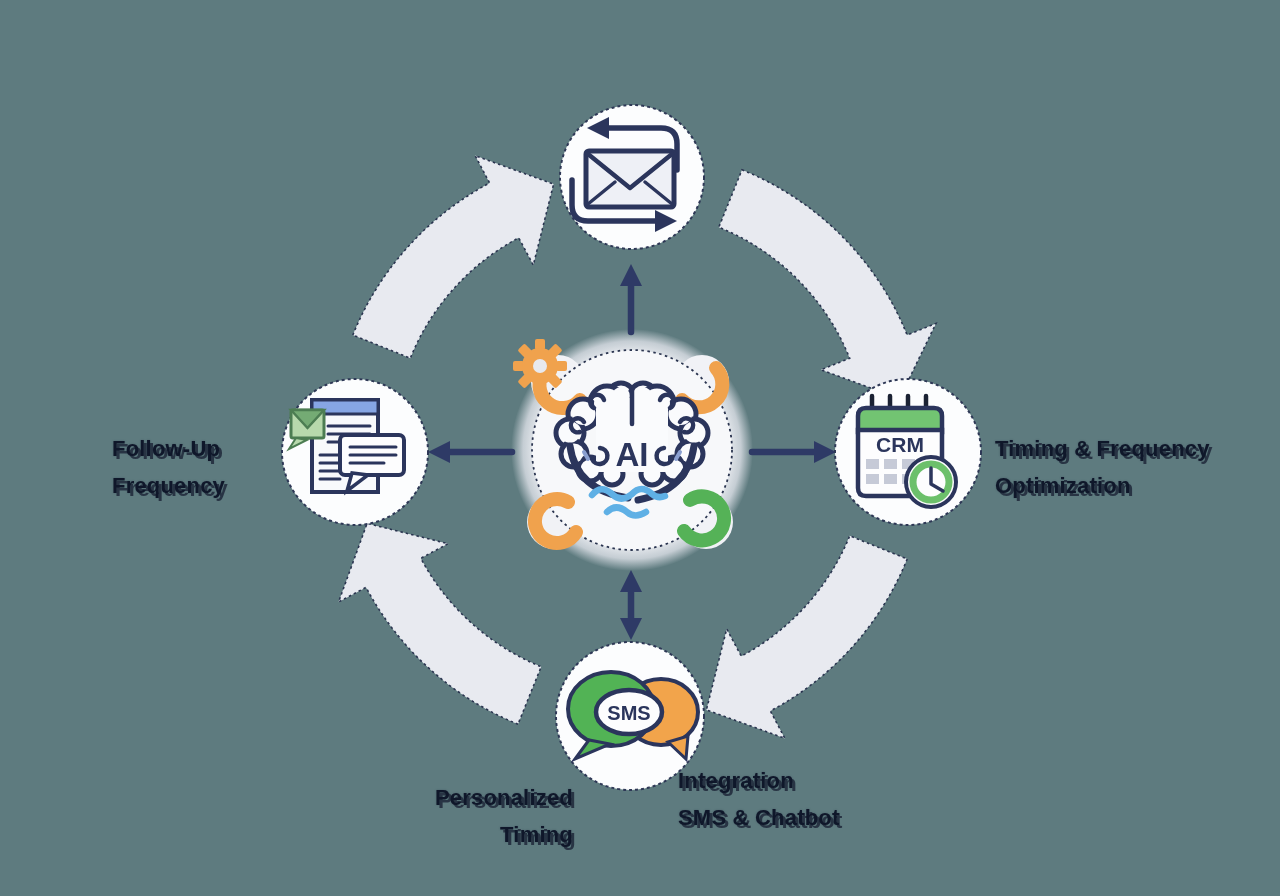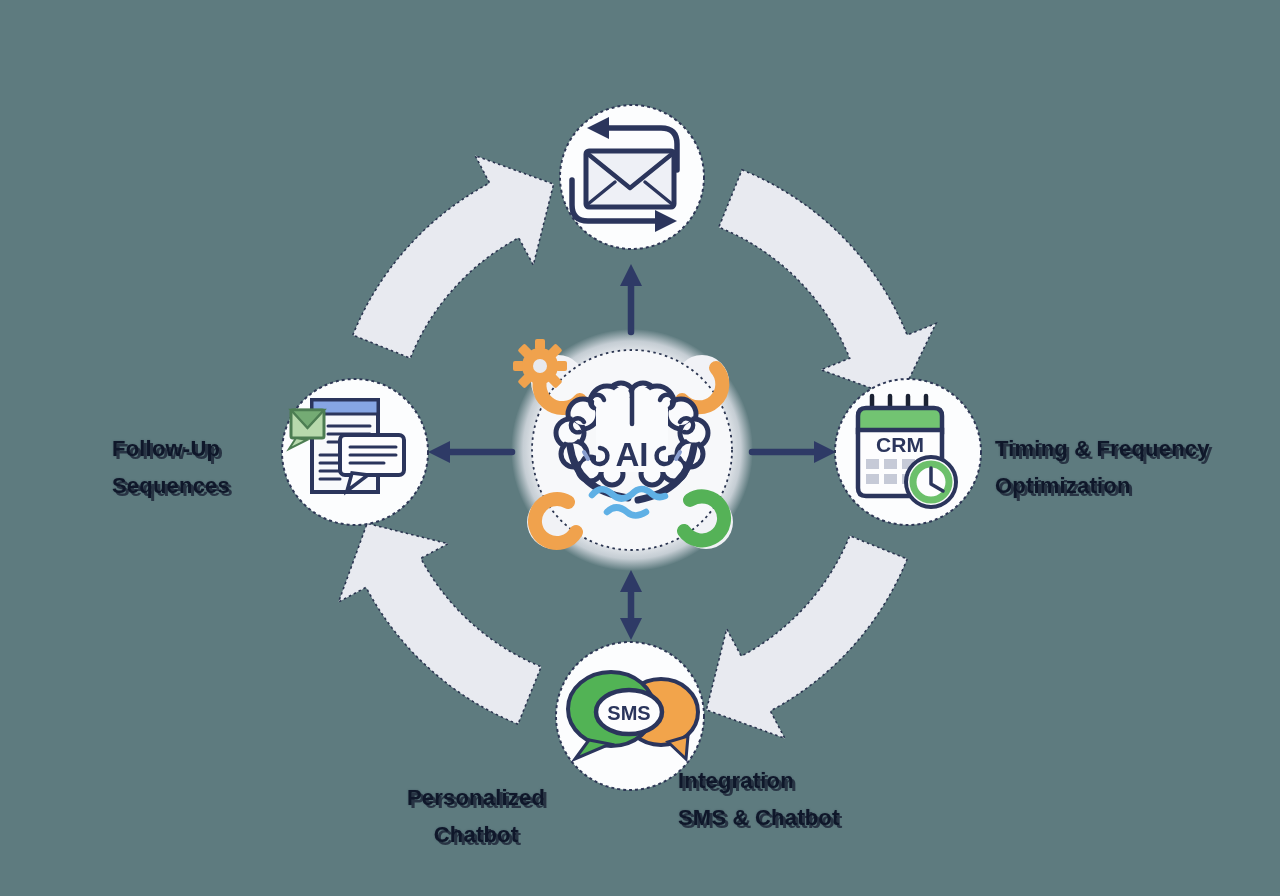--- a/index.html
+++ b/index.html
@@ -215,31 +215,31 @@
         <rect x="291" y="410" width="33" height="28" rx="2" fill="#b7d9ac" stroke="#4c7d52" stroke-width="3"></rect>
         <path d="M291 410 L307.5 428 L324 410 Z" fill="#74ab74" stroke="#4c7d52" stroke-width="2.5"></path>
         <path d="M296 438 L289 449 L307 440 Z" fill="#b7d9ac" stroke="#4c7d52" stroke-width="2"></path>
       </g>
     </g>
   </g>
 </svg>
 
 <div class="label" style="left:112px;top:430px;">
   <div>Follow-Up</div>
-  <div>Sequences</div>
+  <div>Frequency</div>
 </div>
 
 <div class="label" style="left:995px;top:430px;">
   <div>Timing &amp; Frequency</div>
   <div>Optimization</div>
 </div>
 
 <div class="label" style="left:678px;top:762px;">
   <div>Integration</div>
   <div>SMS &amp; Chatbot</div>
 </div>
 
-<div class="label" style="left:360px;top:779px;width:232px;text-align:center;">
+<div class="label" style="left:341px;top:779px;width:232px;text-align:right;">
   <div>Personalized</div>
-  <div>Chatbot</div>
+  <div>Timing</div>
 </div>
 
 </div>
 
 </body></html>

